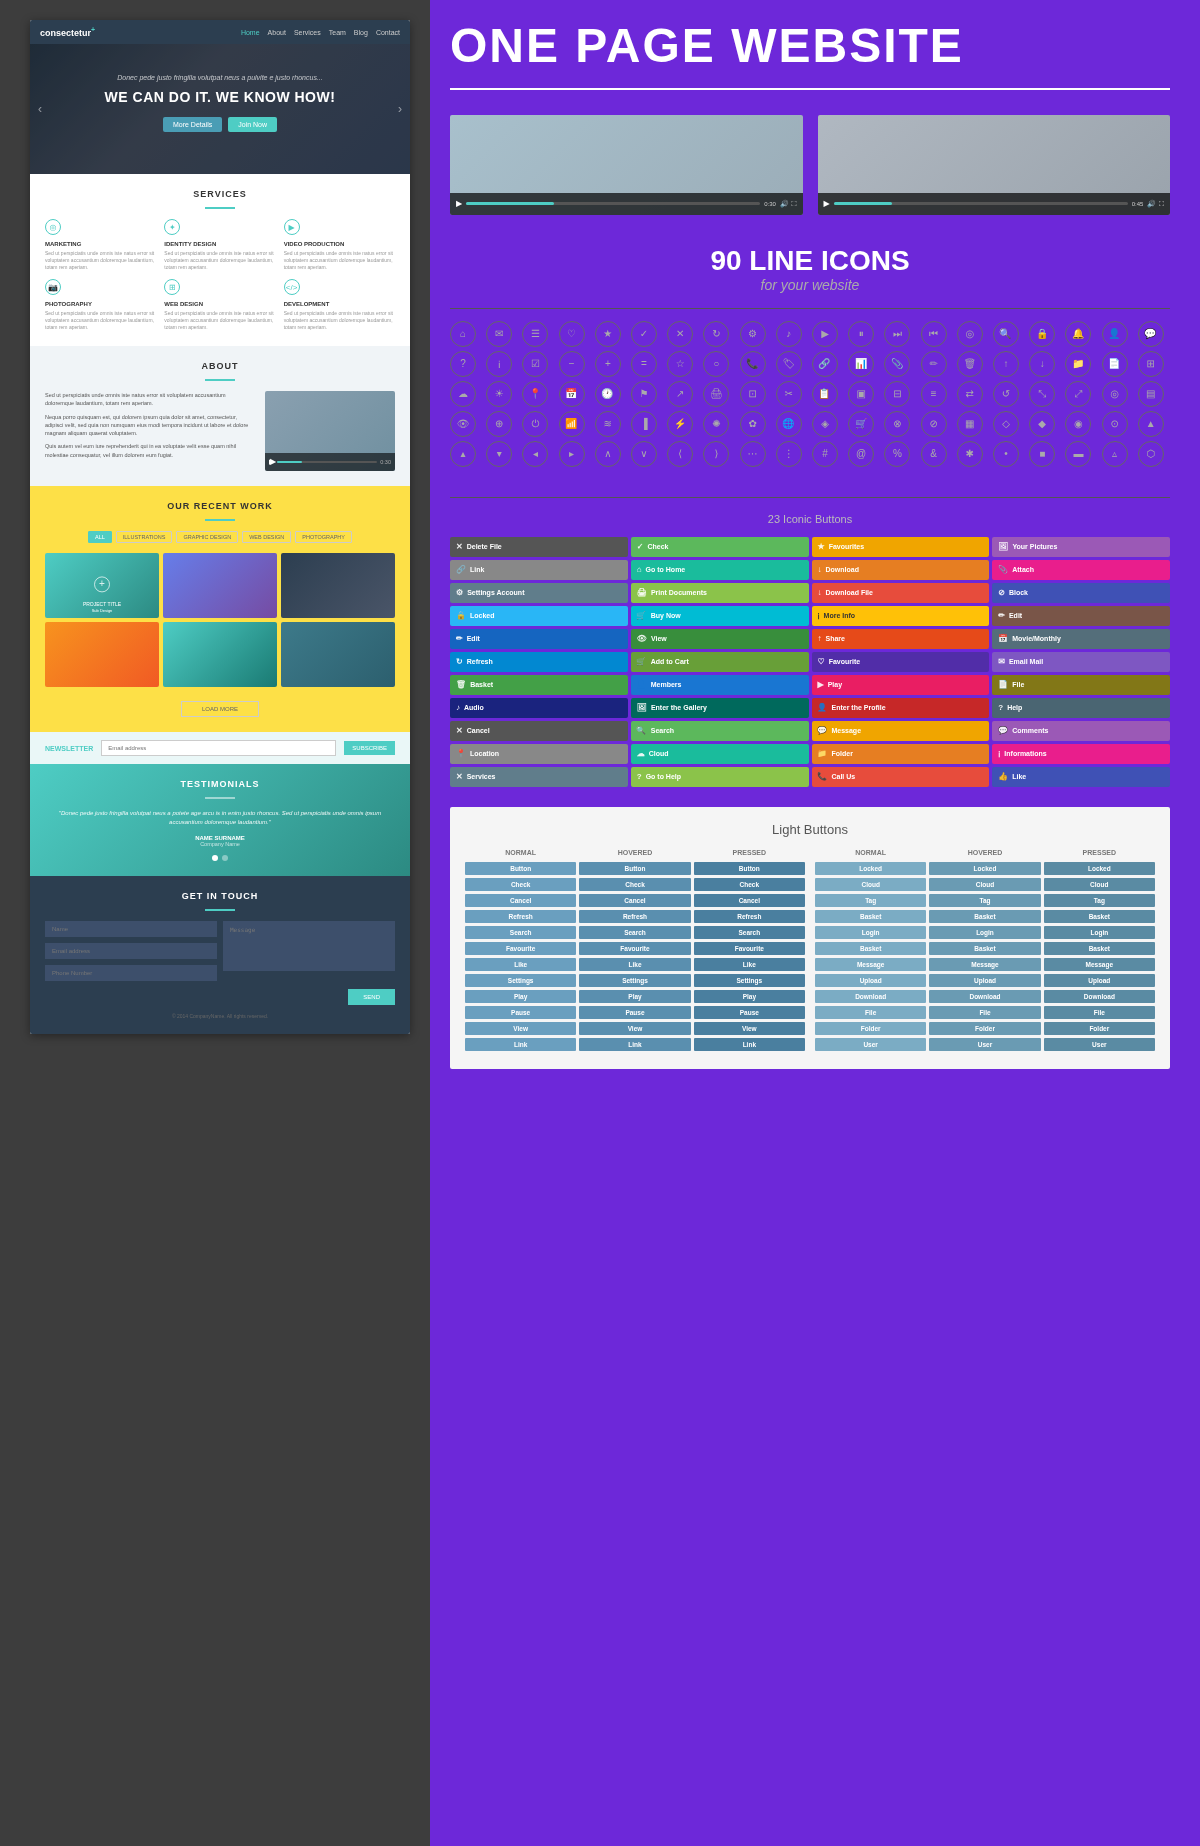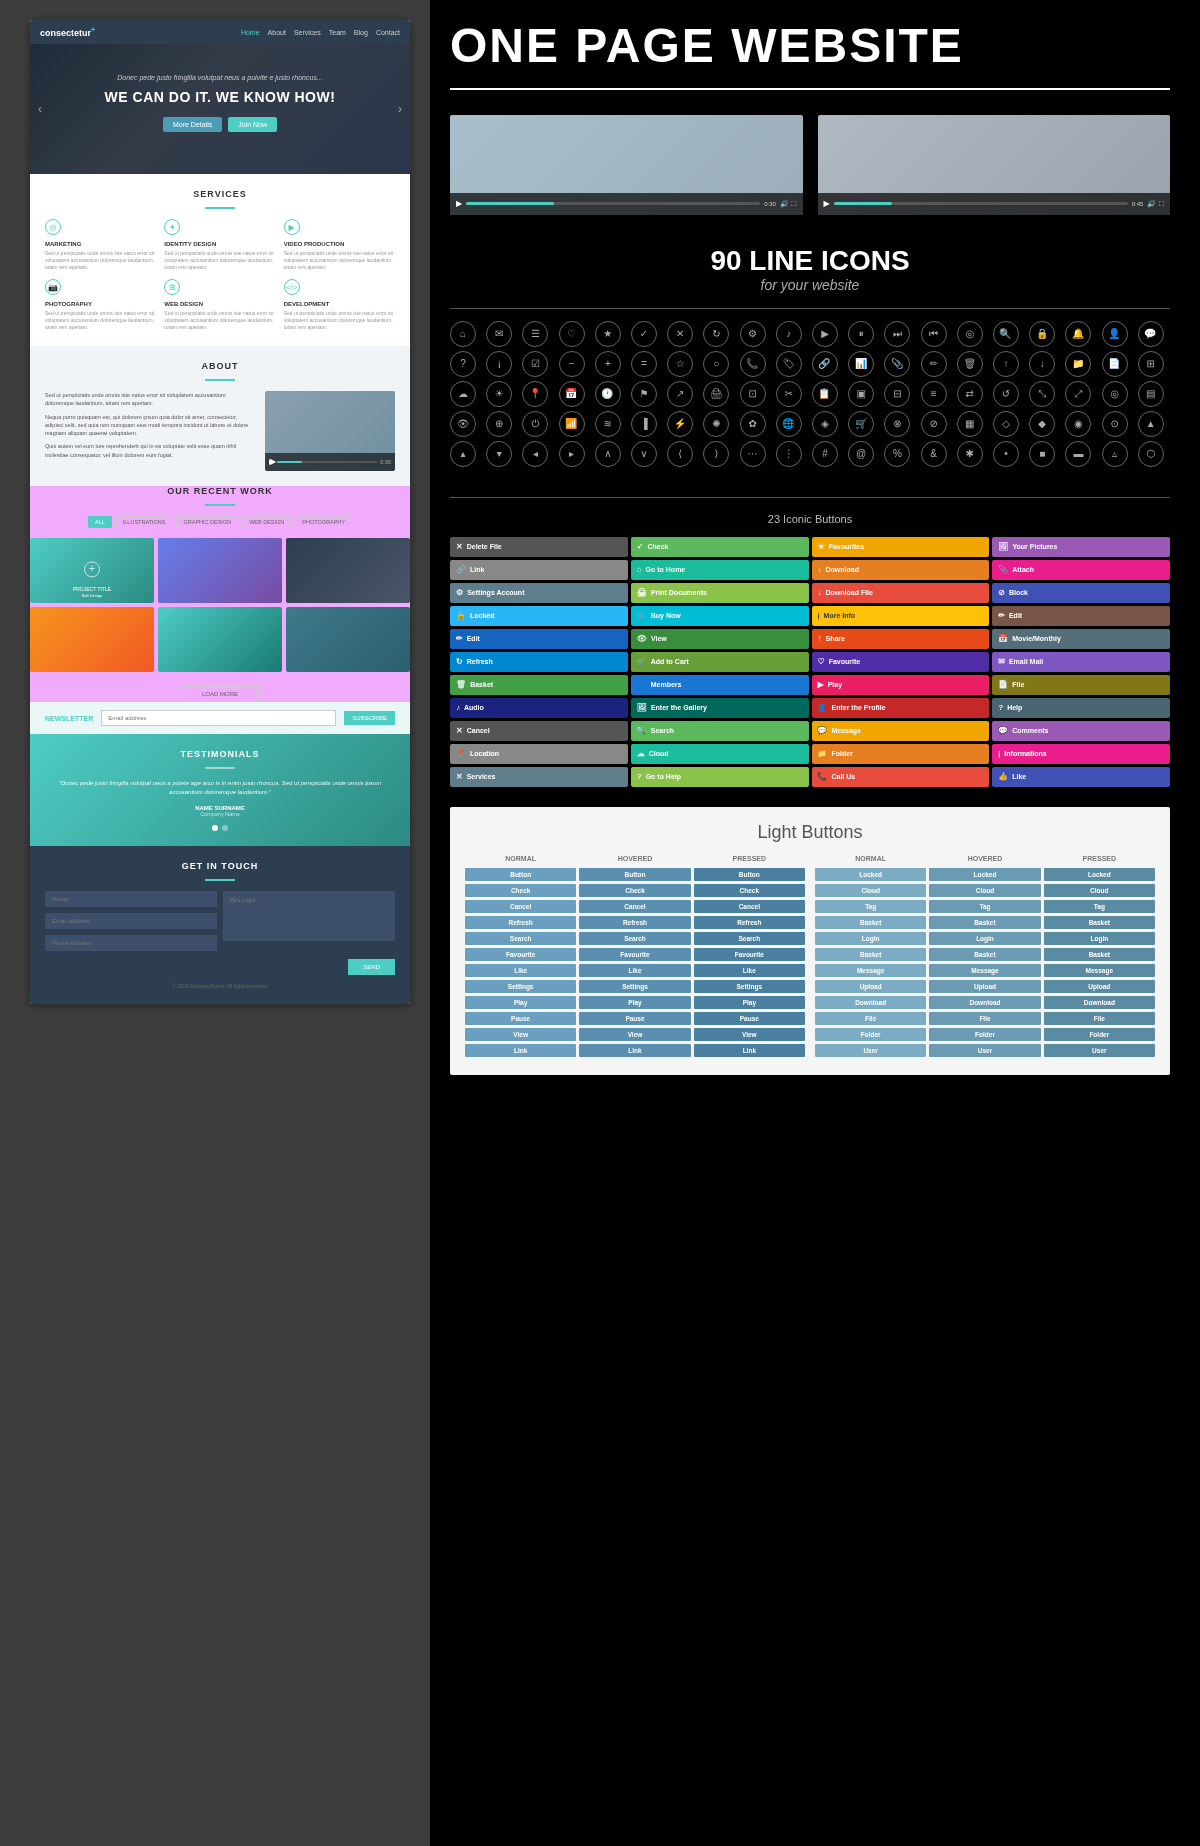--- a/index.html
+++ b/index.html
@@ -219,21 +219,22 @@
       right: 0;
       height: 18px;
       background: rgba(0,0,0,0.6);
       display: flex;
       align-items: center;
       padding: 0 4px;
     }
 
     
     .recent-work {
-      background: #f0abfc;
+      background: #fde047;
+      padding: 15px;
     }
     .filter-tabs {
       display: flex;
       gap: 4px;
       justify-content: center;
       margin-bottom: 10px;
     }
     .filter-tab {
       padding: 2px 6px;
       font-size: 5.5px;
@@ -418,21 +419,21 @@
       text-align: center;
       margin-top: 8px;
       font-size: 5px;
       color: #666;
     }
 
     
     .right-panel {
       flex: 1;
       padding: 20px 30px 12px 20px;
-      background: #000000;
+      background: #6d28d9;
     }
 
     
     .main-title {
       font-size: 48px;
       font-weight: 900;
       color: #fff;
       text-transform: uppercase;
       letter-spacing: 2px;
       line-height: 1.1;
@@ -631,21 +632,21 @@
     .btn-steel { background: #4a6572; }
 
     
     .light-buttons-section {
       background: #f5f5f5;
       padding: 15px;
       border-radius: 2px;
     }
     .light-buttons-title {
       text-align: center;
-      font-size: 18px;
+      font-size: 13px;
       color: #555;
       margin-bottom: 12px;
     }
     .col-header-label {
       text-align: center;
       font-size: 7px;
       color: #777;
       font-weight: bold;
       text-transform: uppercase;
     }

